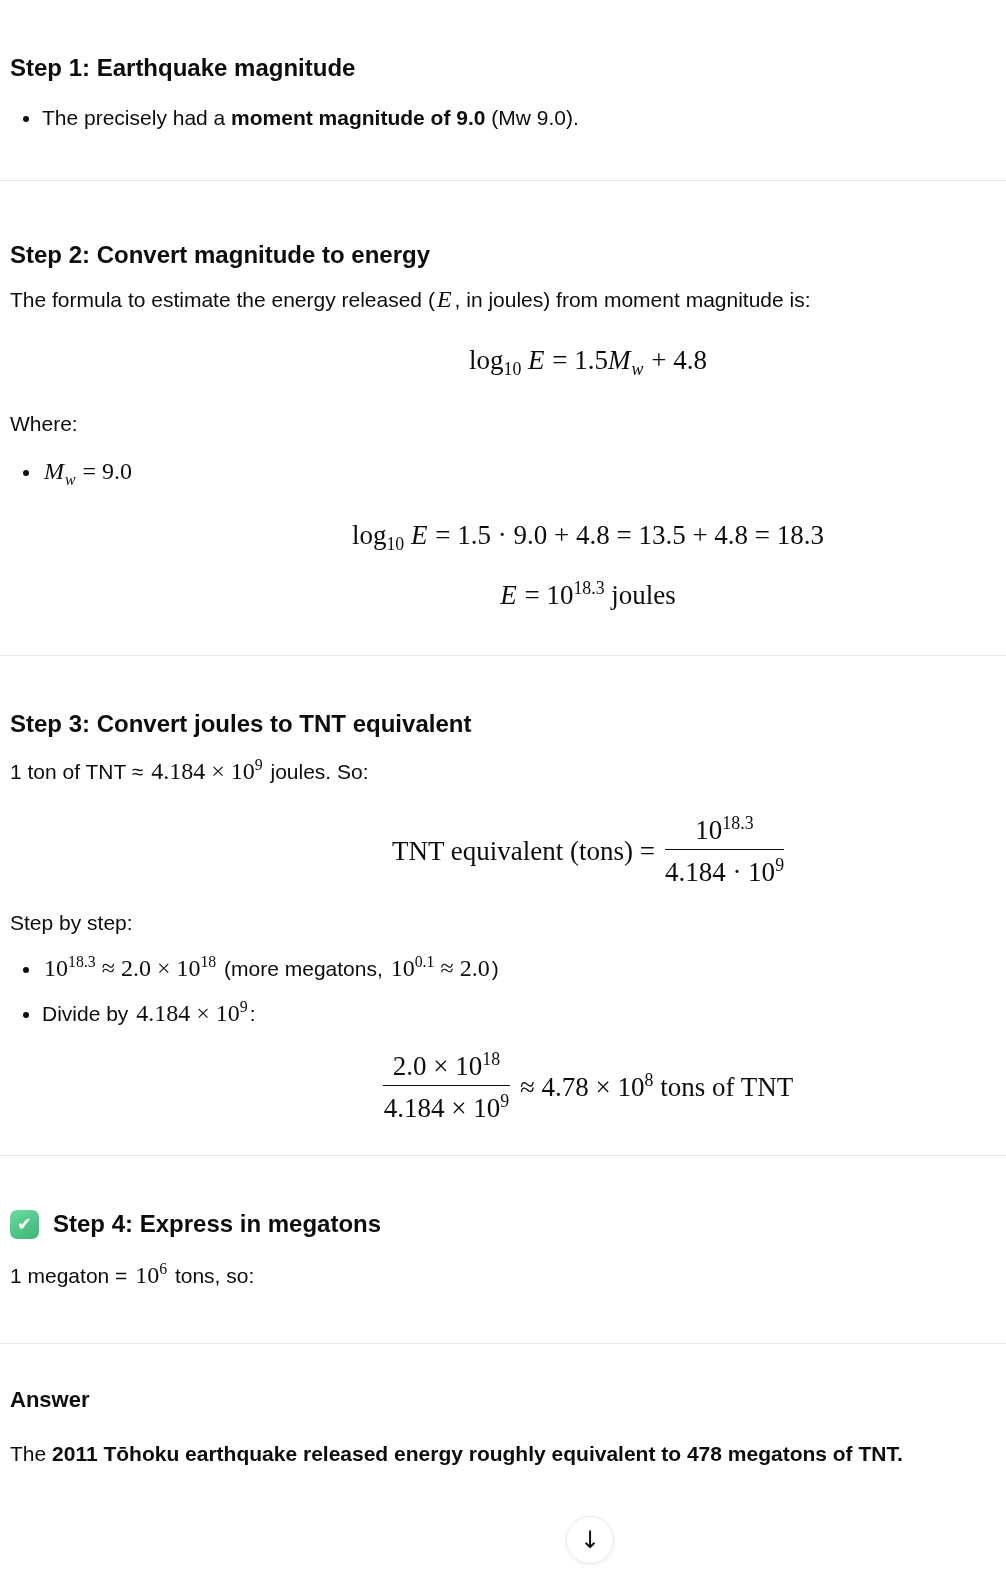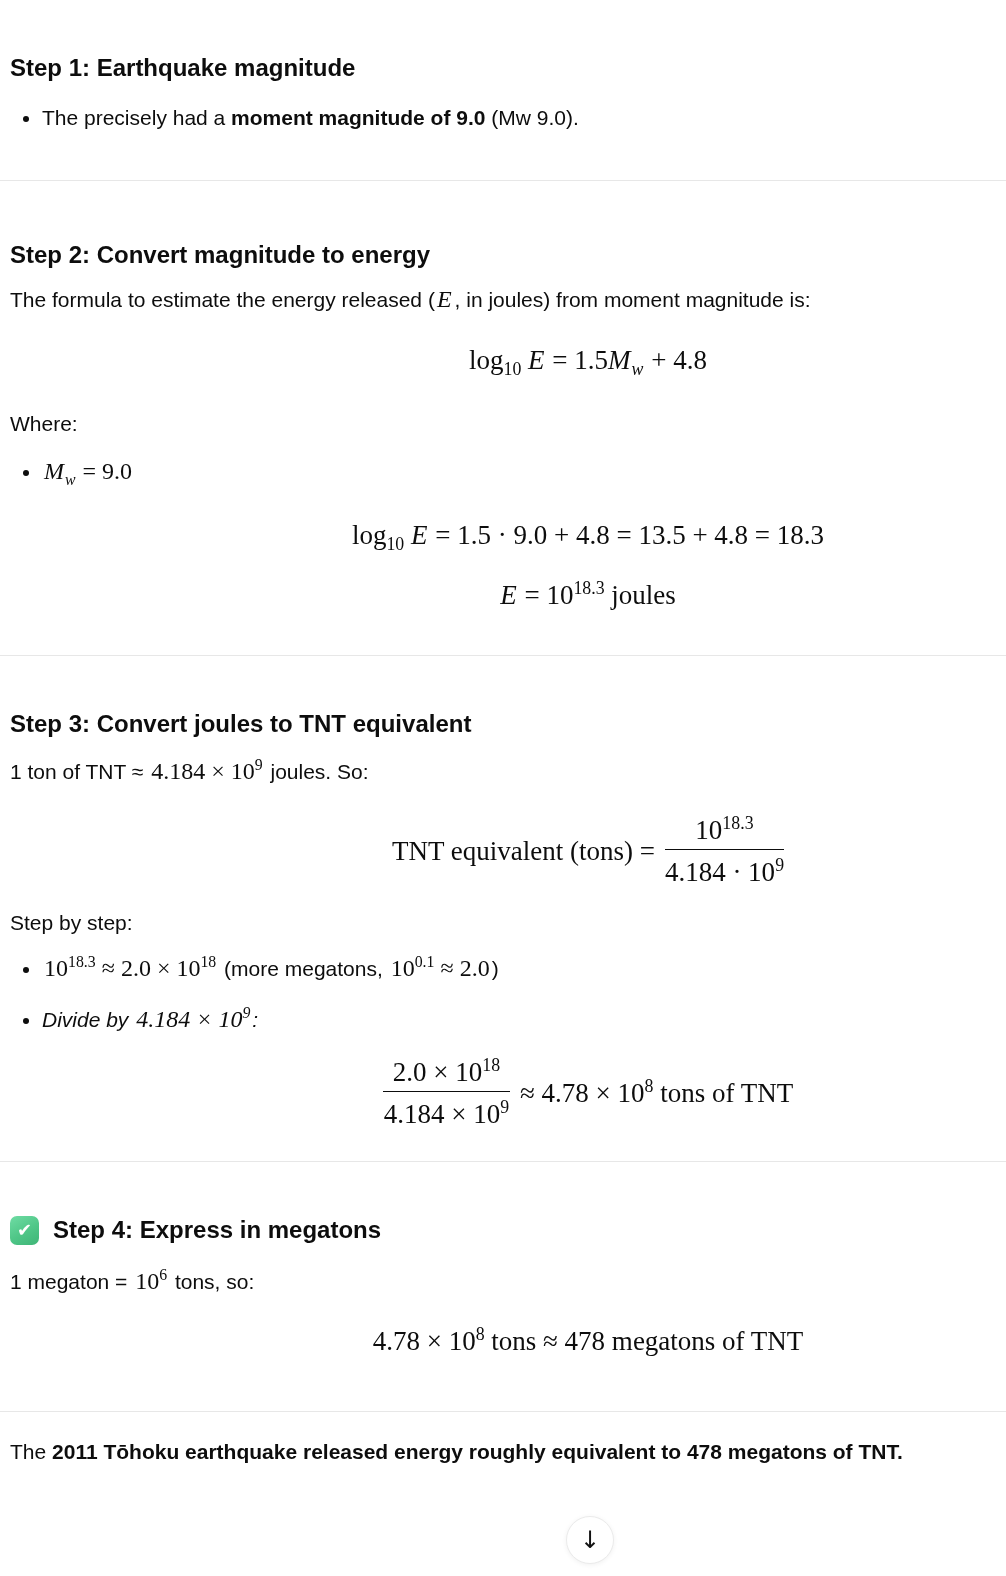--- a/index.html
+++ b/index.html
@@ -62,21 +62,21 @@
     font-size: 24px; color: #121212; cursor: pointer;
     font-family: "DejaVu Sans", sans-serif;
   }
 
   
   .mt14 { margin-top: 14px; } .mt16 { margin-top: 16px; } .mt18 { margin-top: 18px; }
   .mt20 { margin-top: 20px; } .mt22 { margin-top: 22px; } .mt24 { margin-top: 24px; }
   .mt26 { margin-top: 26px; } .mt30 { margin-top: 30px; } .mt40 { margin-top: 40px; }
   .mt42 { margin-top: 42px; } .mt48 { margin-top: 48px; } .mt50 { margin-top: 50px; }
   .mt52 { margin-top: 52px; } .mt58 { margin-top: 58px; }
-  .gap10 + .gap10 { margin-top: 16px; font-style: italic; }
+  .gap10 + .gap10 { margin-top: 10px; }
 </style>
 </head>
 <body>
 
 <div class="doc">
 
   <h3>Step 1: Earthquake magnitude</h3>
   <ul class="mt20">
     <li><span>The precisely had a </span><b>moment magnitude of 9.0</b><span> (Mw 9.0).</span></li>
   </ul>
@@ -130,25 +130,23 @@
   </div>
 
   <hr class="mt30">
 
   <h3 class="mt52 with-icon">
     <span class="check-icon">✔</span>
     <span>Step 4: Express in megatons</span>
   </h3>
   <p class="mt18 tall"><span>1 megaton = </span><span class="math">10<sup>6</sup></span><span> tons, so:</span></p>
 
-  <div class="math-display mt22">
-      <span>4.78 × 10<sup>8</sup> tons ≈ 478 megatons of TNT</span>
-    </div>
 
   <hr class="mt50">
 
+  <h4 class="mt42">Answer</h4>
   <p class="mt26 answer-line"><span>The </span><b>2011 Tōhoku earthquake released energy roughly equivalent to 478 megatons of TNT</b><b>.</b></p>
 
 </div>
 
 <button class="scroll-btn">
     <span>↓</span>
   </button>
 
 </body></html>

